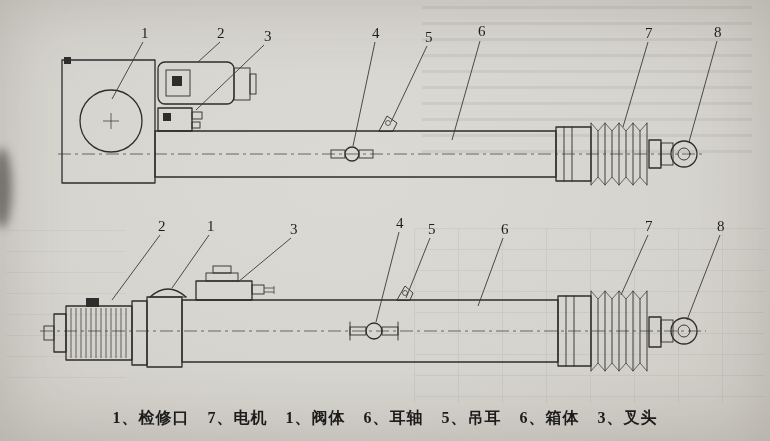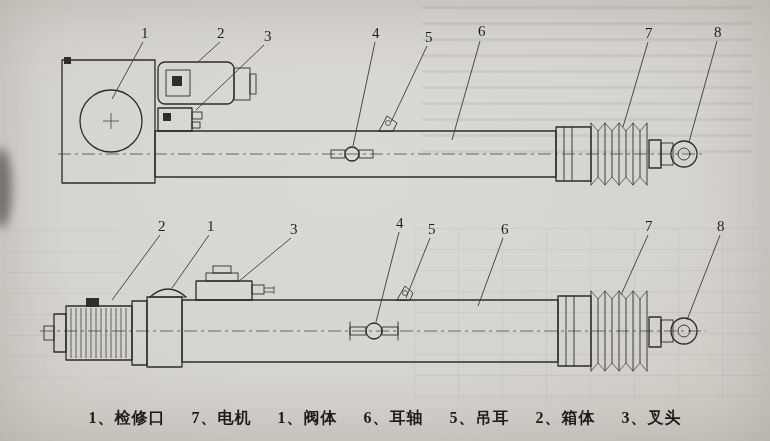--- a/index.html
+++ b/index.html
@@ -12,21 +12,21 @@
   svg{position:absolute;left:0;top:0;}
   .ln{fill:none;stroke:#2e2d2b;stroke-width:1.3;stroke-linecap:round;stroke-linejoin:round;}
   .thin{fill:none;stroke:#2e2d2b;stroke-width:0.9;stroke-linecap:round;}
   .fine{fill:none;stroke:#3a3936;stroke-width:0.75;}
   .dark{fill:#2e2d2b;stroke:none;}
   .leader{fill:none;stroke:#3a3a37;stroke-width:0.9;}
   .cl{fill:none;stroke:#4a4945;stroke-width:0.8;stroke-dasharray:13 4 3 4;}
   .num{font:15px "Liberation Serif", serif;fill:#1d1d1b;}
   .caption{
     position:absolute;left:0;right:0;bottom:12px;
-    display:flex;justify-content:center;gap:26px;
+    display:flex;justify-content:center;gap:18px;
     font-size:16px;font-weight:600;color:#1c1c1b;letter-spacing:1px;
     font-family:"Liberation Serif", serif;
   }
   .blotch{position:absolute;left:-8px;top:148px;width:20px;height:80px;
     background:rgba(35,32,28,.5);filter:blur(5px);border-radius:50%;}
   .bleed-top{position:absolute;right:18px;top:6px;width:330px;height:150px;opacity:.055;
     filter:blur(.6px);background:repeating-linear-gradient(#1a1a1a 0 3px, transparent 3px 16px);}
   .bleed-table{position:absolute;right:6px;top:228px;width:350px;height:175px;opacity:.05;
     background:repeating-linear-gradient(#1a1a1a 0 1px, transparent 1px 21px),
                repeating-linear-gradient(90deg,#1a1a1a 0 1px, transparent 1px 44px);}
@@ -203,17 +203,17 @@
       </g>
     </g>
   </svg>
 
   <div class="caption">
     <span>1、检修口</span>
     <span>7、电机</span>
     <span>1、阀体</span>
     <span>6、耳轴</span>
     <span>5、吊耳</span>
-    <span>2、箱体</span>
+    <span>6、箱体</span>
     <span>3、叉头</span>
   </div>
 
 </div>
 
 </body></html>

